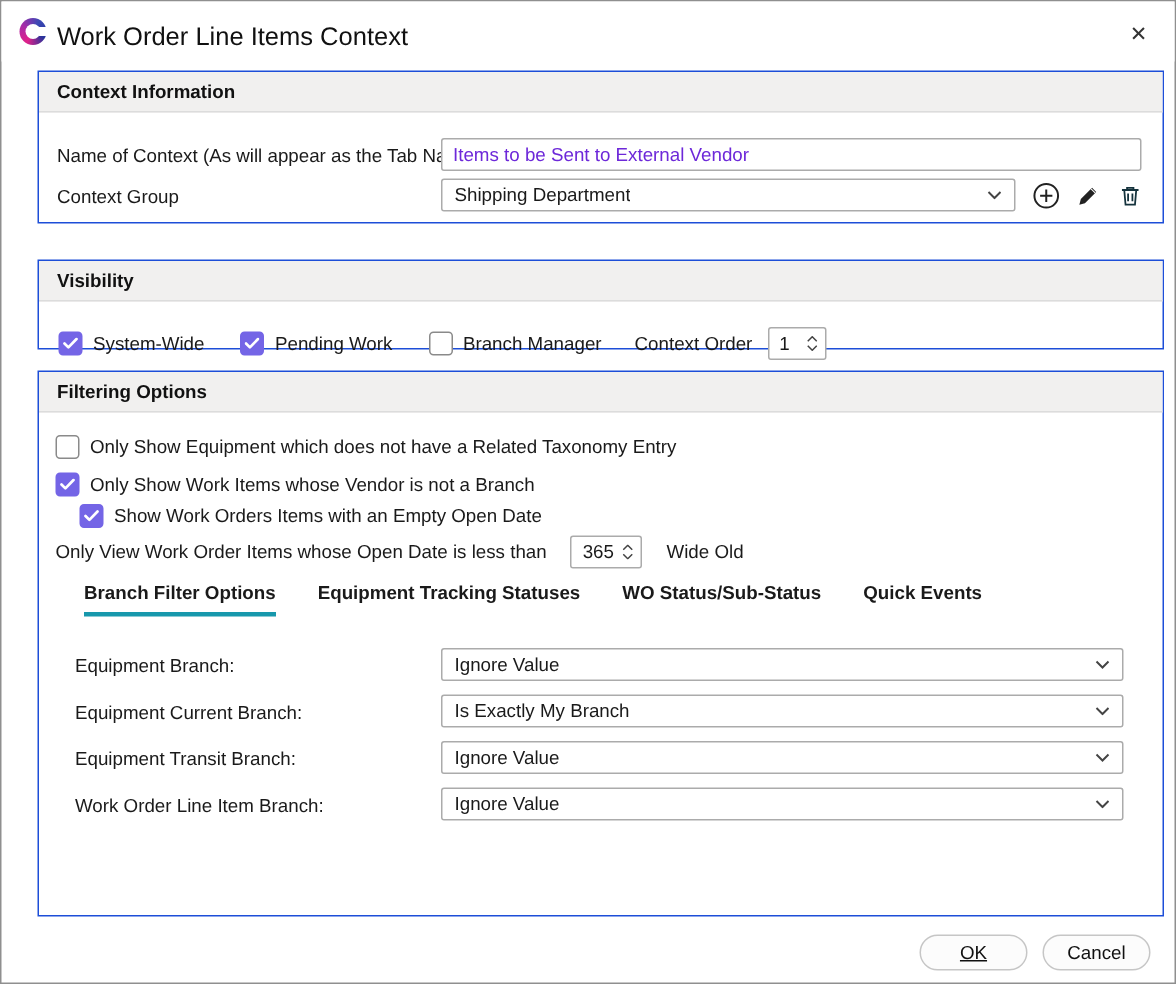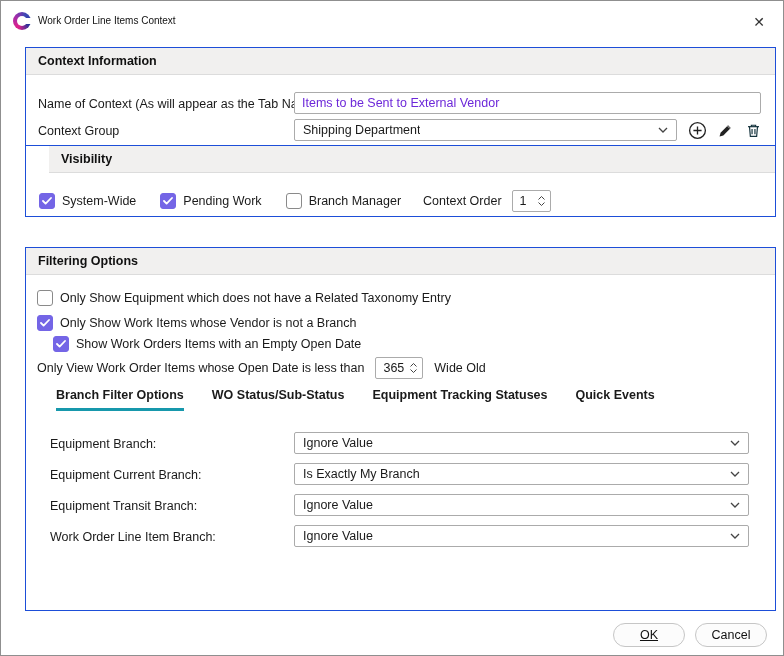--- a/index.html
+++ b/index.html
@@ -14,34 +14,34 @@
     background:#ffffff; border:1px solid #8f8f8f;
   }
   
   .titlebar { position:absolute; left:0; top:0; right:0; height:40px; background:#fff; }
   .logo {
     position:absolute; left:12px; top:11px; width:18px; height:18px; border-radius:50%;
     background:conic-gradient(from 210deg, #e0218a, #a82ba8, #3b49b5, #28339a, #e0218a);
   }
   .logo::after { content:""; position:absolute; inset:4px; background:#fff; border-radius:50%; }
   .logo::before { content:""; position:absolute; right:-2px; top:6px; width:7px; height:6px; background:#fff; }
-  .title-text { position:absolute; left:37px; top:14px; font-size:10px; color:#111; }
+  .title-text { position:absolute; left:37px; top:14px; font-size:17px; color:#111; }
   .close-btn {
     position:absolute; right:13px; top:10px; width:22px; height:22px;
     display:flex; align-items:center; justify-content:center;
     font-size:14px; color:#333; cursor:default;
   }
   
   .group { position:absolute; left:16px; width:751px; border:1px solid #1d4ed8; background:#fff;margin-left:8px; }
   .group-header {
     height:27px; background:#f1f0ef; border-bottom:1px solid #dcdcdc;
     display:flex; align-items:center; padding-left:12px; font-weight:bold; font-size:12.5px; color:#111;
   }
   .g-context { top:46px;  height:102px; }
-  .g-visibility { top:144px; height:72px;padding-left:23px; }
+  .g-visibility { top:172px; height:60px; }
   .g-filtering { top:246px; height:364px; }
 
   
   .text-input {
     position:absolute; height:22px; border:1px solid #ababab; border-radius:2px;
     padding:0 7px; font-family:inherit; font-size:12.5px; color:#6d28d9; background:#fff; outline:none;
   }
   .dropdown {
     position:absolute; height:22px; border:1px solid #ababab; border-radius:2px; background:#fff;
     display:flex; align-items:center; justify-content:space-between; padding:0 8px; cursor:default;
@@ -78,21 +78,21 @@
 
   
   .vis-row { position:absolute; left:13px; top:44px; display:flex; align-items:center; }
   .vis-gap { width:24px; }
   .co-label { margin-left:22px; margin-right:10px; }
 
   
   .f-cb1 { position:absolute; left:11px; top:42px; }
   .f-cb2 { position:absolute; left:11px; top:67px; }
   .f-cb3 { position:absolute; left:27px; top:88px; }
-  .f-sentence { position:absolute; left:11px; top:109px; display:flex; align-items:center; gap:11px; }
+  .f-sentence { position:absolute; left:11px; top:109px; display:flex; align-items:center; gap:16px; }
   .tabs { position:absolute; left:30px; top:140px; display:flex; gap:28px; }
   .tab { font-weight:bold; font-size:12.5px; padding-bottom:6px; border-bottom:3px solid transparent; cursor:default; }
   .tab.active { border-bottom-color:#1798ac; }
   .form-label { position:absolute; left:24px; }
   .fl-1 { top:189px; } .fl-2 { top:220px; } .fl-3 { top:251px; } .fl-4 { top:282px; }
   .form-dd { left:268px; width:455px; }
   .fd-1 { top:184px; } .fd-2 { top:215px; } .fd-3 { top:246px; } .fd-4 { top:277px; }
 
   
   .btn {
@@ -231,22 +231,22 @@
           <svg width="7" height="4" viewBox="0 0 7 4">
               <path d="M0.5 0.5L3.5 3.5 6.5 0.5" stroke="#444" fill="none"></path>
             </svg>
         </span>
       </span>
       <span>Wide Old</span>
     </div>
 
     <div class="tabs">
       <div class="tab active">Branch Filter Options</div>
+      <div class="tab">Equipment Tracking Statuses</div>
       <div class="tab">WO Status/Sub-Status</div>
-      <div class="tab">Equipment Tracking Statuses</div>
       <div class="tab">Quick Events</div>
     </div>
 
     <div class="form-label fl-1">Equipment Branch:</div>
     <div class="dropdown form-dd fd-1">
       <span class="dd-val">Ignore Value</span>
       <span class="dd-chev">
         <svg width="10" height="6" viewBox="0 0 10 6">
             <path d="M1 1l4 4 4-4" stroke="#444" stroke-width="1.3" fill="none"></path>
           </svg>

